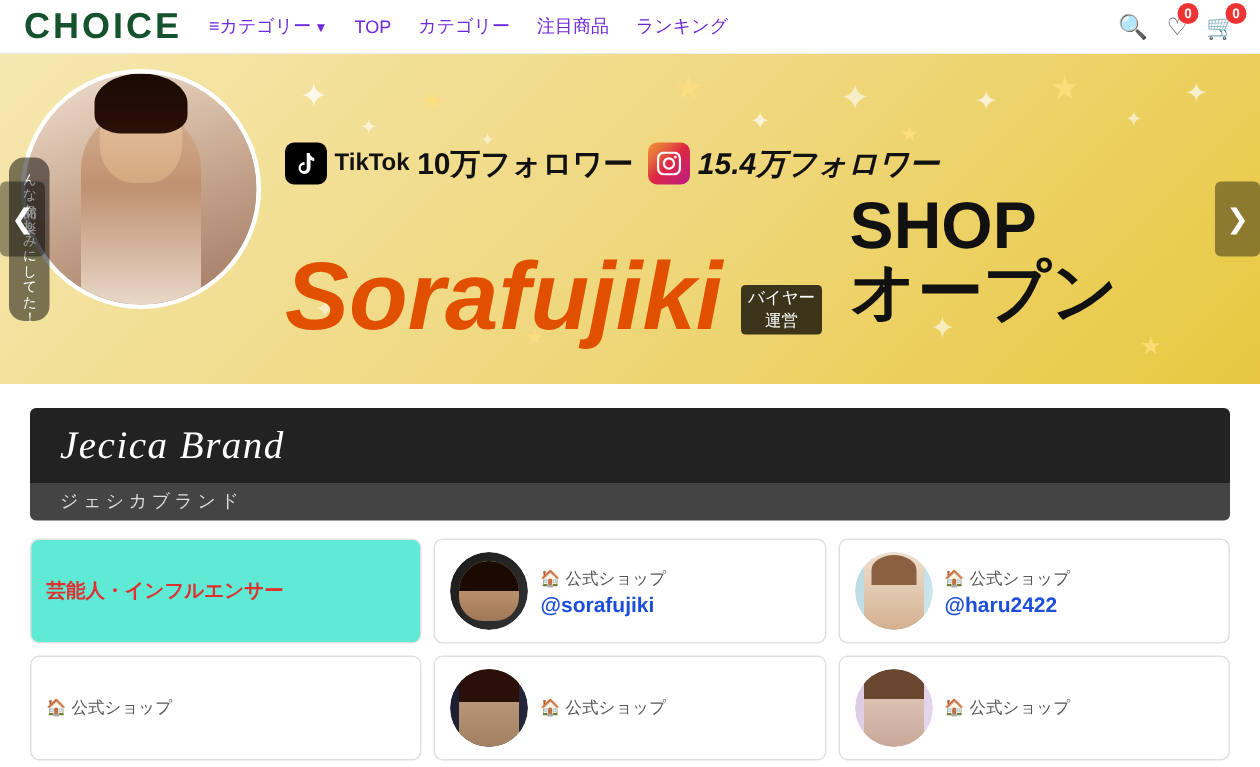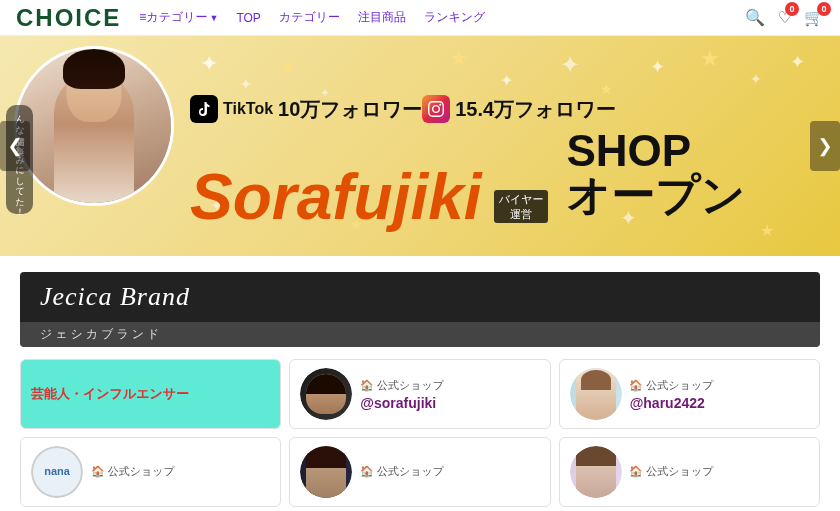--- a/index.html
+++ b/index.html
@@ -132,20 +132,21 @@
       bottom: 0;
       z-index: 2;
       display: flex;
       flex-direction: column;
       justify-content: center;
       padding: 10px 0;
     }
     .banner-top-row {
       display: flex;
       align-items: center;
+      gap: 10px;
       margin-bottom: 6px;
       margin-top: 32px;
     }
     .tiktok-badge {
       display: flex;
       align-items: center;
       gap: 5px;
       font-size: 15px;
       font-weight: bold;
       color: #111;
@@ -167,20 +168,21 @@
       font-weight: bold;
       color: #111;
     }
     .insta-badge {
       display: flex;
       align-items: center;
       gap: 5px;
       font-size: 15px;
       font-weight: bold;
       color: #111;
+      font-style: italic;
     }
     .insta-icon {
       width: 28px;
       height: 28px;
       border-radius: 6px;
       background: linear-gradient(135deg, #f09433, #e6683c, #dc2743, #cc2366, #bc1888);
       display: flex;
       align-items: center;
       justify-content: center;
       color: #fff;
@@ -292,21 +294,21 @@
       font-size: 11px;
       color: #555;
       display: flex;
       align-items: center;
       gap: 3px;
       margin-bottom: 2px;
     }
     .shop-name {
       font-size: 14px;
       font-weight: bold;
-      color: #701a75;
+      color: #1d4ed8;
     }
 
     
     .shop-card-featured {
       display: flex;
       align-items: center;
       gap: 8px;
       padding: 8px 10px;
       border: 1px solid #e0e0e0;
       border-radius: 6px;
@@ -491,23 +493,20 @@
           <span>公式ショップ</span>
         </div>
         <div class="shop-name">@haru2422</div>
       </div>
     </div>
   </div>
 
   <div class="shop-grid">
 
     <div class="shop-card">
-      <div class="shop-avatar">
-        <div style="width:52px;height:52px;border-radius:50%;background:#e8f0f8;border:2px solid #ccc;display:flex;align-items:center;justify-content:center;font-size:11px;font-weight:bold;color:#3a6ea8;text-align:center;line-height:1.2;">nana</div>
-      </div>
       <div class="shop-info">
         <div class="shop-label">
           <span>🏠</span>
           <span>公式ショップ</span>
         </div>
       </div>
     </div>
 
     <div class="shop-card">
       <div class="shop-avatar">

